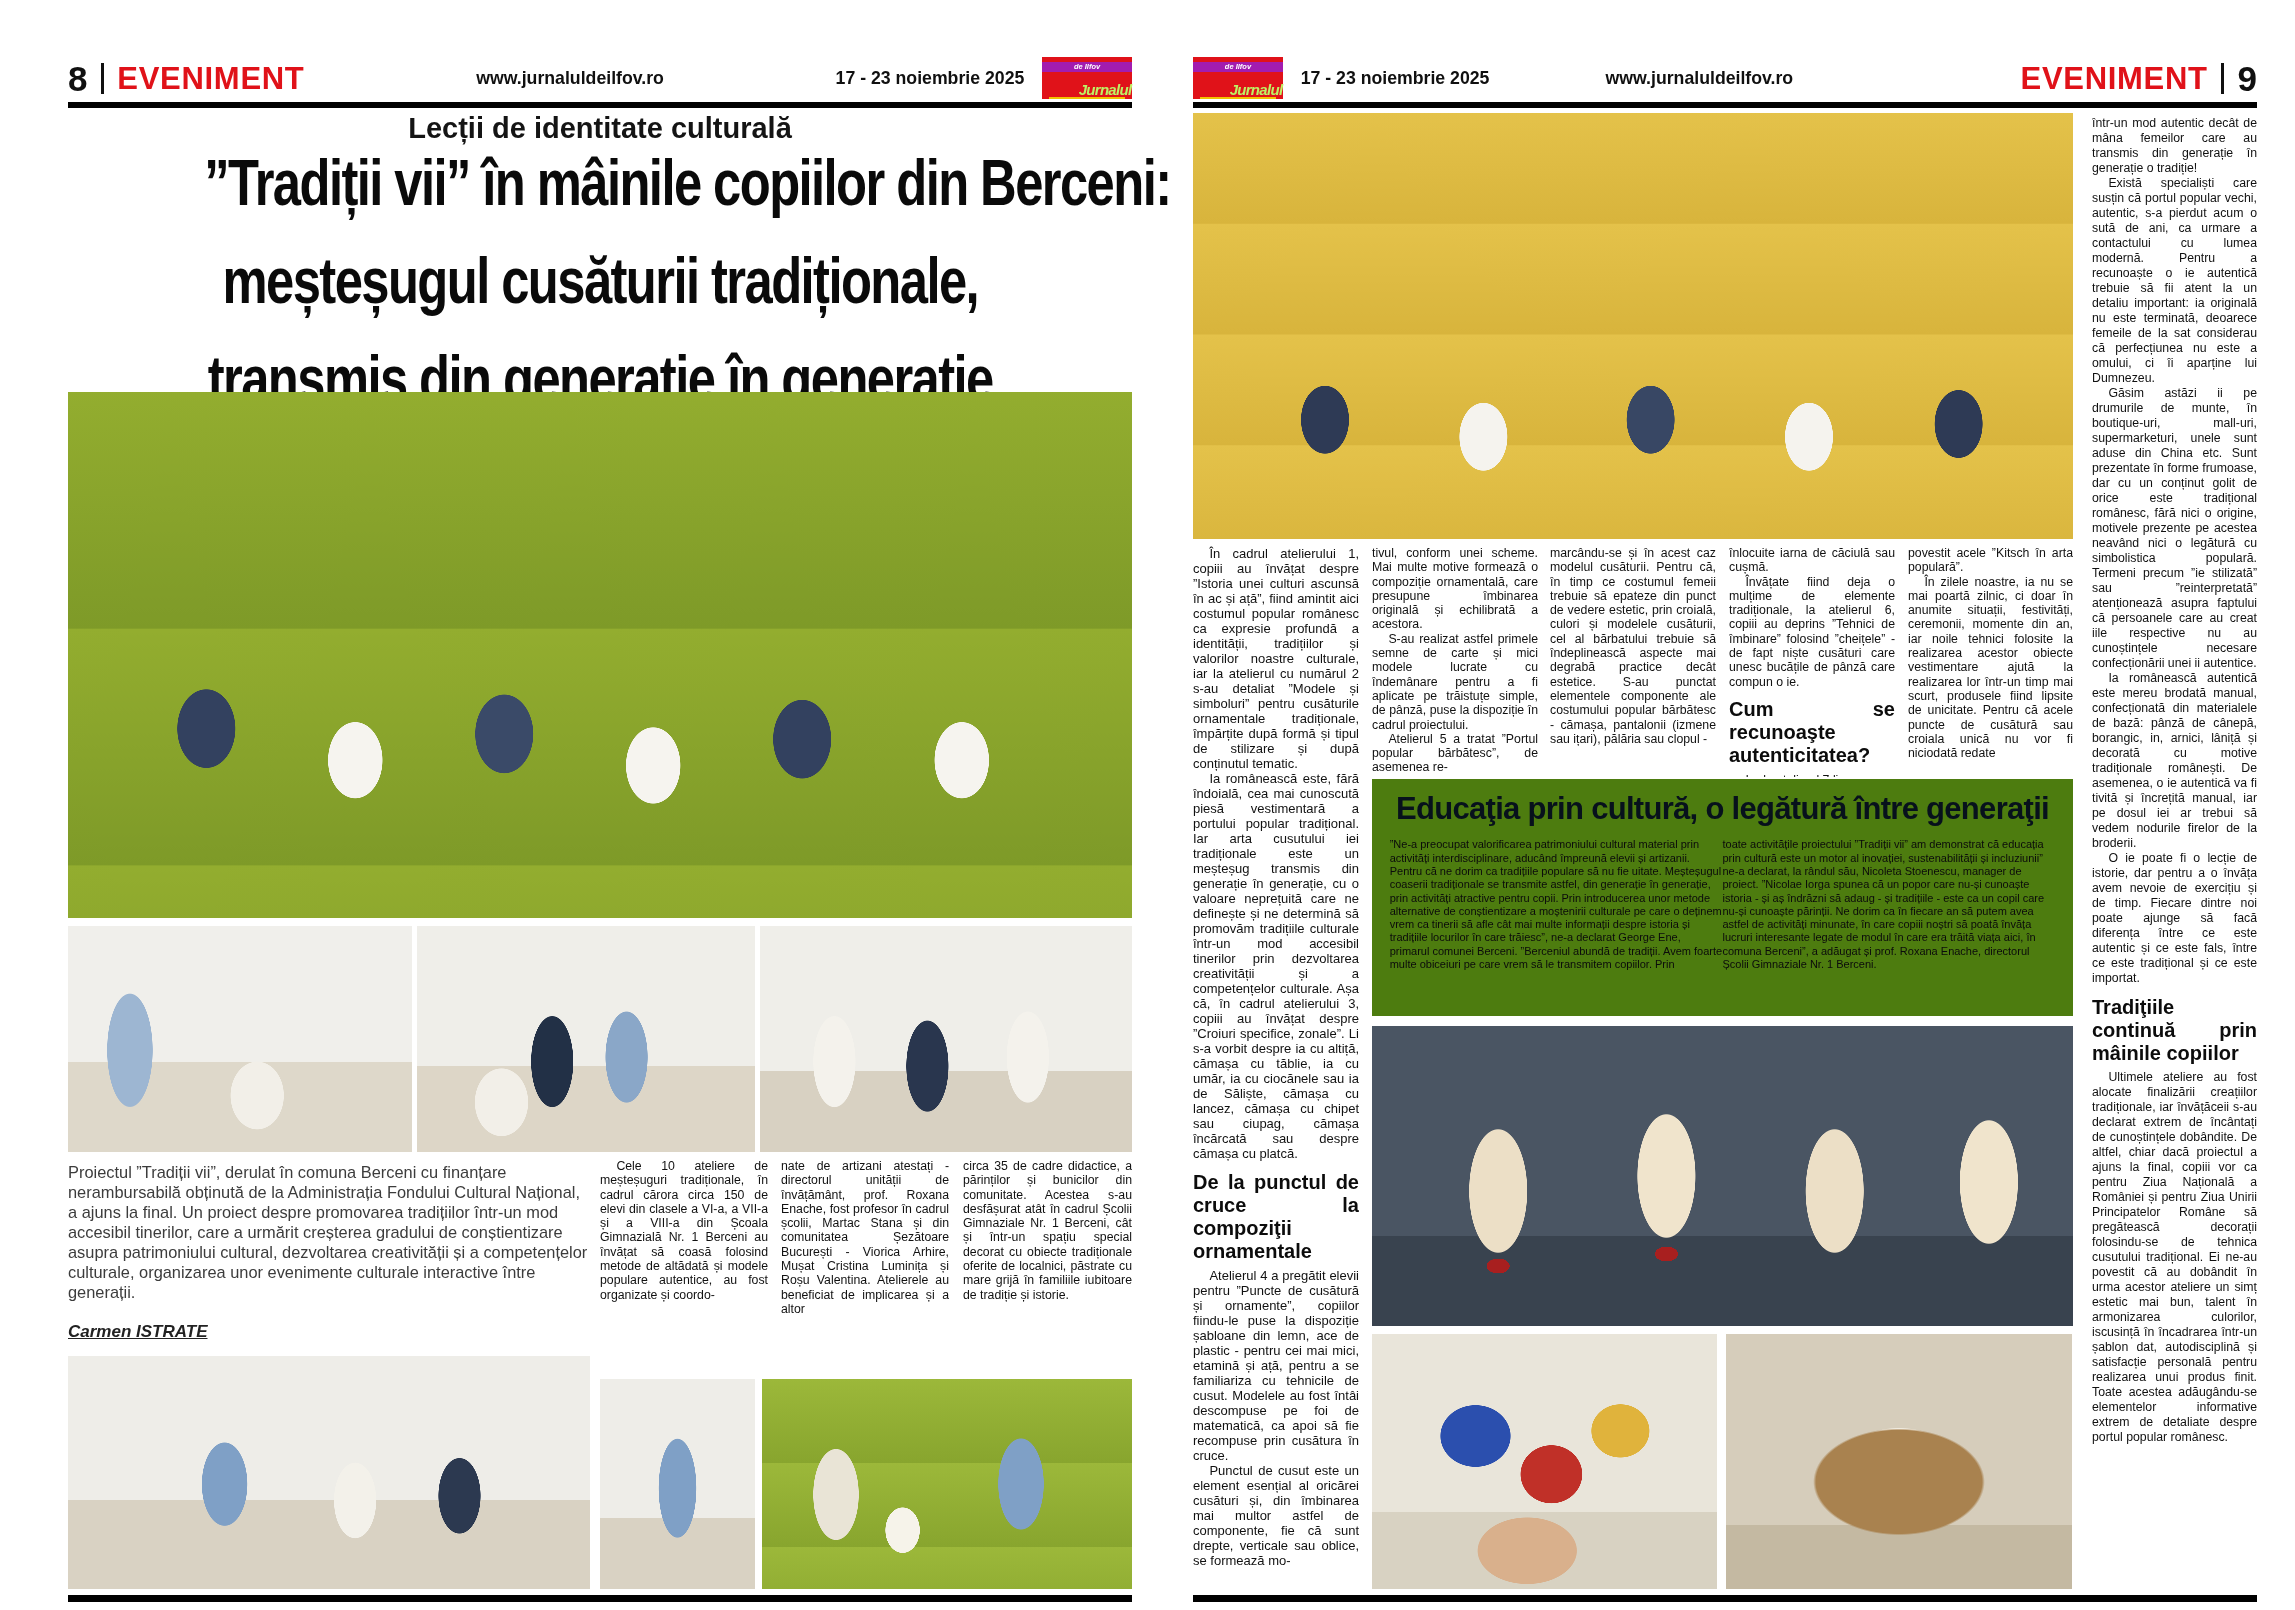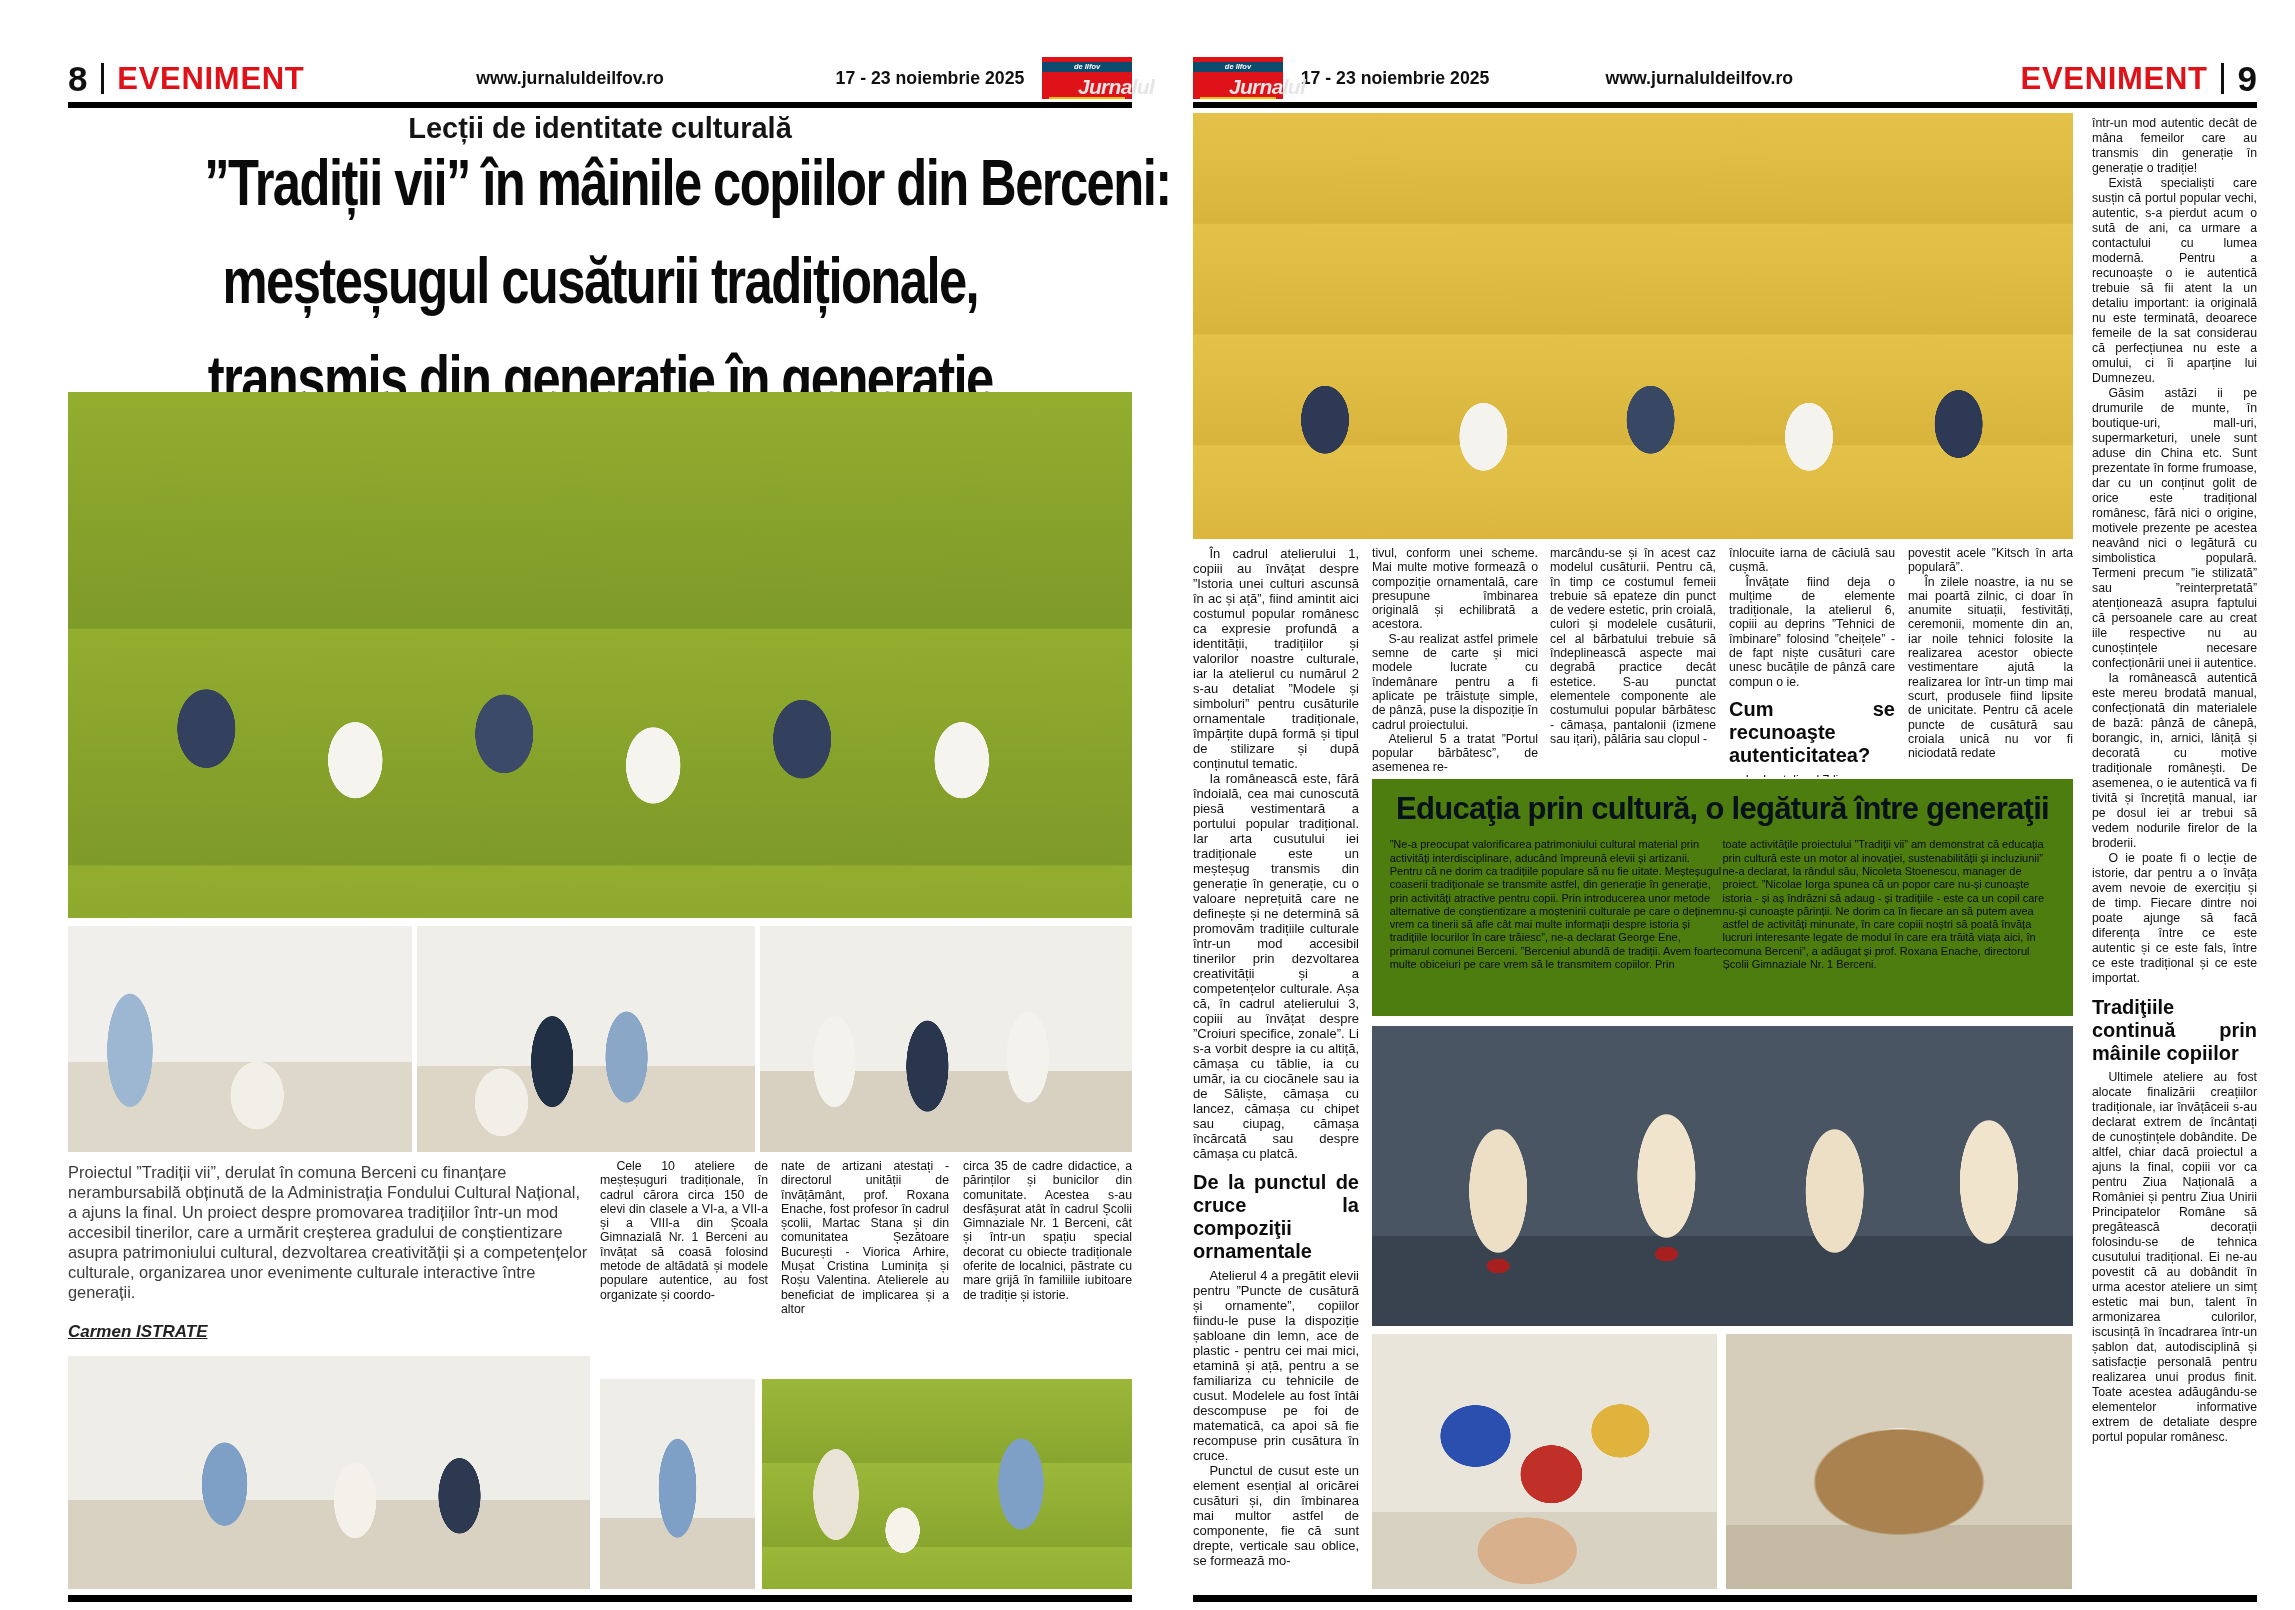--- a/index.html
+++ b/index.html
@@ -11,22 +11,22 @@
   .hdr{position:absolute;left:0;top:0;width:1064px;height:44px;display:flex;align-items:center;}
   .pagenum{font-size:35px;font-weight:bold;color:#101010;line-height:1;}
   .hdr-sep{width:2.7px;height:31px;background:#101010;margin:0 13.6px;}
   .section-label{font-size:31px;font-weight:bold;color:#e01219;letter-spacing:0.7px;line-height:1;}
   .hdr-url{font-size:17.7px;font-weight:bold;color:#101010;}
   .hdr-date{font-size:17.7px;font-weight:bold;color:#101010;}
   .hdr-rule{position:absolute;left:0;top:46px;width:1064px;height:6.1px;background:#000;}
   .bot-rule{position:absolute;left:0;top:1539px;width:1064px;height:6.8px;background:#000;}
   
   .logo{width:90px;height:42px;background:#e01219;position:relative;flex:0 0 auto;}
-  .logo-band{position:absolute;top:4.8px;left:0;right:0;height:10.2px;background:#0c4a6e;color:#fff;font-size:7.5px;font-style:italic;font-weight:bold;text-align:center;line-height:10.2px;}
-  .logo-word{position:absolute;bottom:2px;left:0;right:0;text-align:center;color:#e5e5e5;font-size:21px;font-weight:bold;font-style:italic;letter-spacing:-0.7px;line-height:1;padding-left:36px;}
+  .logo-band{position:absolute;top:4.8px;left:0;right:0;height:10.2px;background:#a21caf;color:#fff;font-size:7.5px;font-style:italic;font-weight:bold;text-align:center;line-height:10.2px;}
+  .logo-word{position:absolute;bottom:2px;left:0;right:0;text-align:center;color:#bef264;font-size:15px;font-weight:bold;font-style:italic;letter-spacing:-0.7px;line-height:1;padding-left:36px;}
   .logo-bar{position:absolute;bottom:0;left:6.8px;right:6.8px;height:2px;background:#f2c200;}
   
   .kicker{position:absolute;left:0;top:56px;width:1064px;text-align:center;font-size:29px;font-weight:bold;color:#141414;}
   .headline{position:absolute;left:0;top:87px;width:1064px;text-align:center;}
   .hl-line{white-space:nowrap;line-height:79px;}
   .hl-line>span{display:inline-block;transform:scaleX(.78);transform-origin:50% 50%;font-size:65px;font-weight:bold;letter-spacing:-2px;color:#0a0a0a;}
   
   .lede{font-size:16.4px;line-height:20px;color:#3c3c3c;text-align:left;}
   .byline{font-size:17px;font-style:italic;font-weight:bold;text-decoration:underline;text-align:left;color:#222;}
   .col{font-size:12.3px;line-height:14.3px;text-align:justify;overflow:hidden;}

